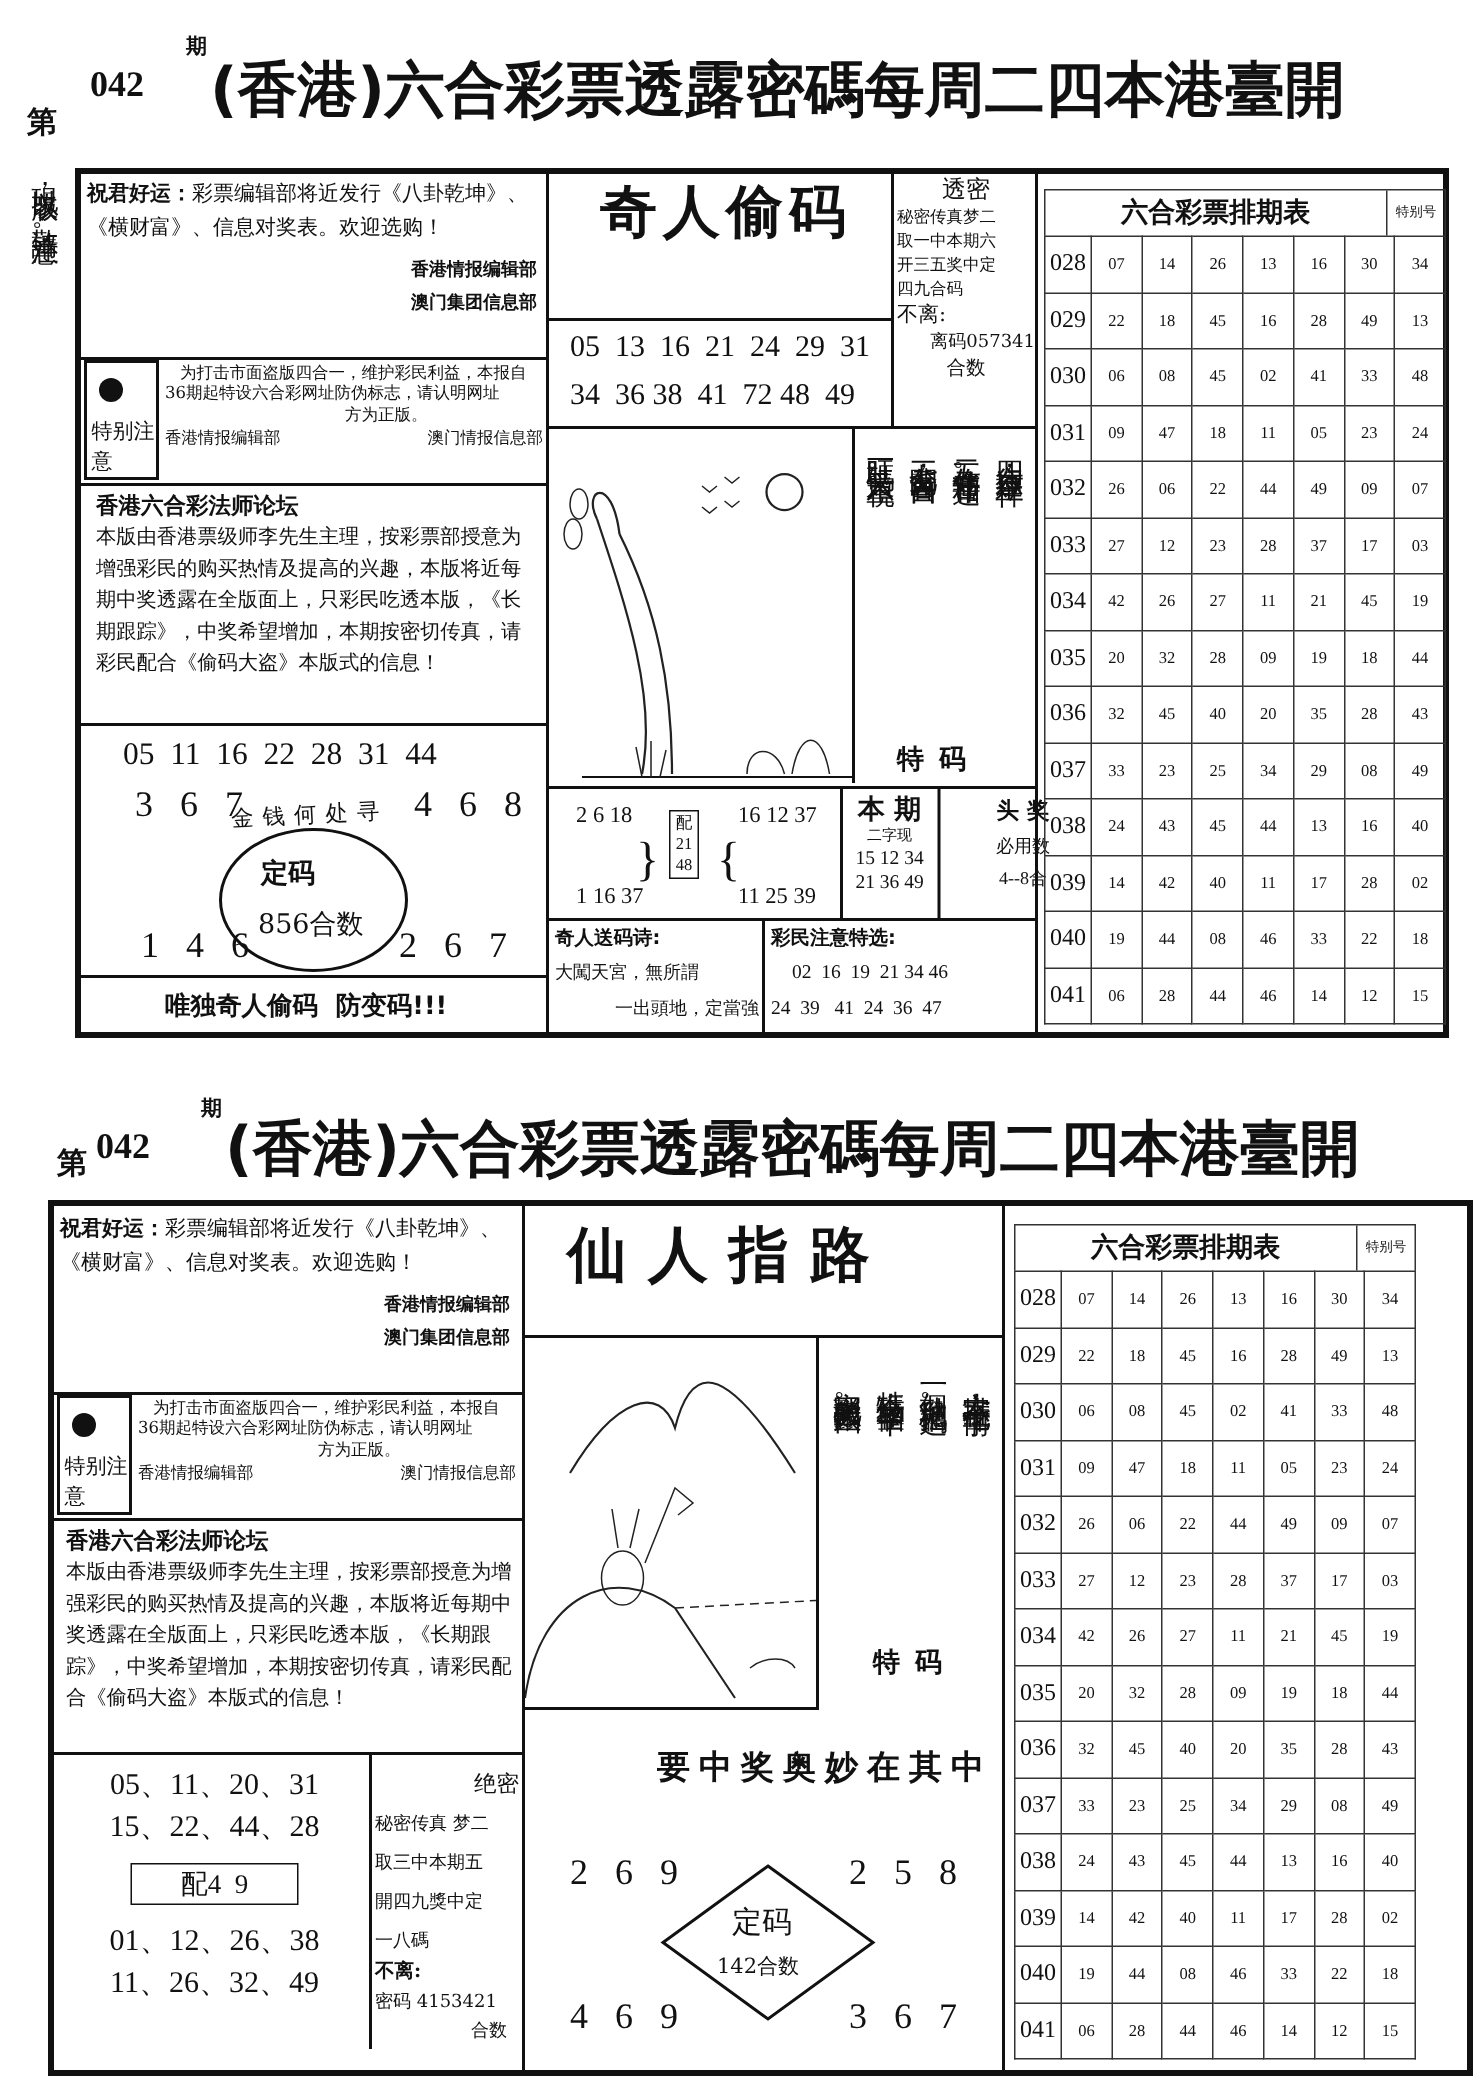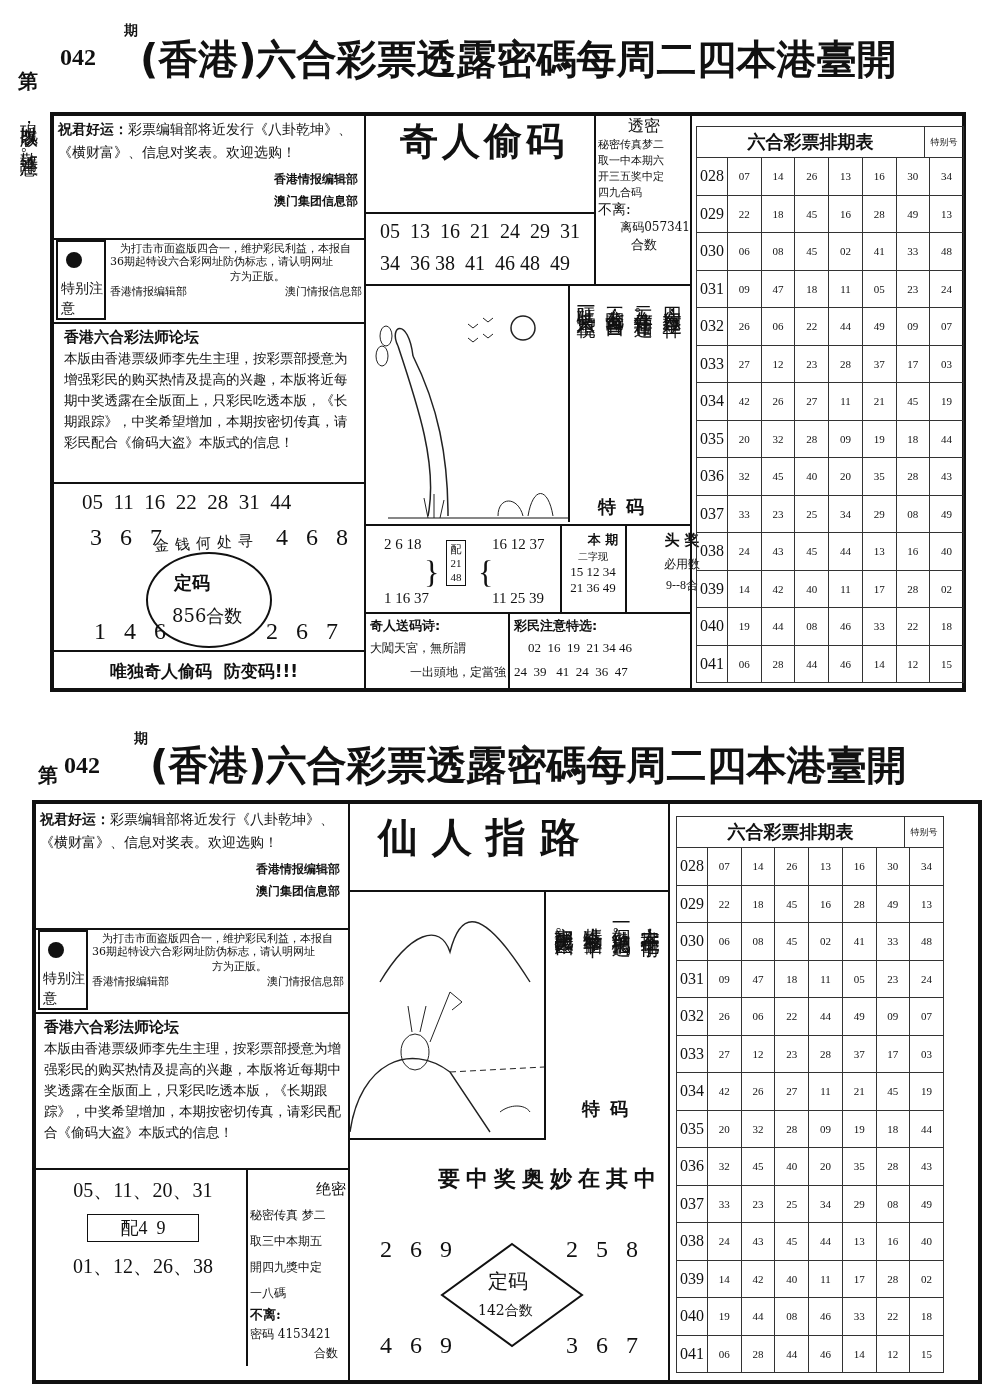--- a/index.html
+++ b/index.html
@@ -82,21 +82,21 @@
 <div class="abs line" style="left:54px;top:650px;width:310px;height:2px;"></div>
 <div class="abs txt bold" style="left:74px;top:660px;font-size:17px;white-space:pre;margin-left:36px;">唯独奇人偷码  防变码!!!</div>
 
 <div class="abs line" style="left:364px;top:112px;width:2px;height:580px;"></div>
 <div class="abs line" style="left:690px;top:112px;width:2px;height:580px;"></div>
 
 <div class="abs txt bold" style="left:400px;top:130px;font-size:38px;letter-spacing:4px;">奇人偷码</div>
 <div class="abs line" style="left:366px;top:212px;width:228px;height:2px;"></div>
 <div class="abs line" style="left:594px;top:112px;width:2px;height:172px;"></div>
 <div class="abs nums" style="left:380px;top:220px;white-space:pre;">05  13  16  21  24  29  31</div>
-<div class="abs nums" style="left:380px;top:252px;white-space:pre;">34  36 38  41  46 48  49</div>
+<div class="abs nums" style="left:380px;top:252px;white-space:pre;">34  36 38  41  72 48  49</div>
 
 <div class="abs" style="left:598px;top:116px;width:92px;">
   <div class="serif" style="text-align:center;font-size:16px;">透密</div>
   <div class="serif" style="font-size:11px;line-height:16px;">秘密传真梦二</div>
   <div class="serif" style="font-size:11px;line-height:16px;">取一中本期六</div>
   <div class="serif" style="font-size:11px;line-height:16px;">开三五奖中定</div>
   <div class="serif" style="font-size:11px;line-height:16px;">四九合码</div>
   <div class="serif" style="font-size:14px;">不离:</div>
   <div class="serif" style="font-size:12px;text-align:right;">离码057341</div>
   <div class="serif" style="font-size:13px;text-align:center;">合数</div>
@@ -134,30 +134,30 @@
     <div>配</div>
     <div>21</div>
     <div>48</div>
   </div>
   <div class="abs" style="left:112px;top:28px;font-size:32px;">{</div>
   <div class="abs" style="left:126px;top:10px;">16 12 37</div>
   <div class="abs" style="left:126px;top:64px;">11 25 39</div>
 </div>
 <div class="abs line" style="left:560px;top:526px;width:2px;height:86px;"></div>
 <div class="abs" style="left:562px;top:530px;width:62px;text-align:center;font-family:'Liberation Serif',serif;">
-  <div class="txt bold" style="font-size:13px;line-height:20px;padding-left:20px;">本 期</div>
+  <div class="txt bold" style="font-size:18px;line-height:20px;">本 期</div>
   <div style="font-size:10px;">二字现</div>
   <div style="font-size:13px;">15 12 34</div>
   <div style="font-size:13px;">21 36 49</div>
 </div>
 <div class="abs line" style="left:625px;top:526px;width:2px;height:86px;"></div>
 <div class="abs" style="left:627px;top:530px;width:62px;text-align:center;font-family:'Liberation Serif',serif;margin-left:24px;">
   <div class="txt bold" style="font-size:15px;line-height:20px;">头 奖</div>
   <div style="font-size:12px;margin-top:6px;">必用数</div>
-  <div style="font-size:12px;margin-top:4px;">9--8合</div>
+  <div style="font-size:12px;margin-top:4px;">4--8合</div>
 </div>
 <div class="abs line" style="left:366px;top:612px;width:324px;height:2px;"></div>
 
 <div class="abs" style="left:370px;top:616px;width:136px;">
   <div class="txt bold" style="font-size:13px;line-height:20px;">奇人送码诗:</div>
   <div class="serif" style="font-size:12px;line-height:24px;">大闖天宮，無所謂</div>
   <div class="serif" style="font-size:12px;line-height:24px;text-align:right;">一出頭地，定當強</div>
 </div>
 <div class="abs line" style="left:508px;top:612px;width:2px;height:80px;"></div>
 <div class="abs" style="left:514px;top:616px;width:176px;">
@@ -354,22 +354,24 @@
 <div class="abs line" style="left:36px;top:1012px;width:312px;height:2px;"></div>
 
 <div class="abs" style="left:44px;top:1016px;width:298px;">
   <div class="txt bold" style="font-size:15px;">香港六合彩法师论坛</div>
   <div class="txt" style="font-size:13.5px;line-height:21px;">本版由香港票级师李先生主理，按彩票部授意为增强彩民的购买热情及提高的兴趣，本版将近每期中奖透露在全版面上，只彩民吃透本版，《长期跟踪》，中奖希望增加，本期按密切传真，请彩民配合《偷码大盗》本版式的信息！</div>
 </div>
 <div class="abs line" style="left:36px;top:1168px;width:312px;height:2px;"></div>
 
 <div class="abs" style="left:40px;top:1176px;width:206px;text-align:center;font-family:'Liberation Serif',serif;font-size:20px;line-height:28px;">
   <div>05、11、20、31</div>
+  <div>15、22、44、28</div>
   <div style="margin:10px auto;width:110px;border:1px solid #111;font-size:18px;line-height:26px;white-space:pre;">配4  9</div>
   <div>01、12、26、38</div>
+  <div>11、26、32、49</div>
 </div>
 <div class="abs line" style="left:246px;top:1170px;width:2px;height:196px;"></div>
 <div class="abs" style="left:250px;top:1176px;width:96px;font-family:'DejaVu Serif',serif;font-size:12px;line-height:26px;">
   <div style="text-align:right;font-size:15px;">绝密</div>
   <div>秘密传真 梦二</div>
   <div>取三中本期五</div>
   <div>開四九獎中定</div>
   <div>一八碼</div>
   <div class="bold" style="font-size:13px;line-height:18px;">不离:</div>
   <div style="line-height:20px;">密码 4153421</div>

